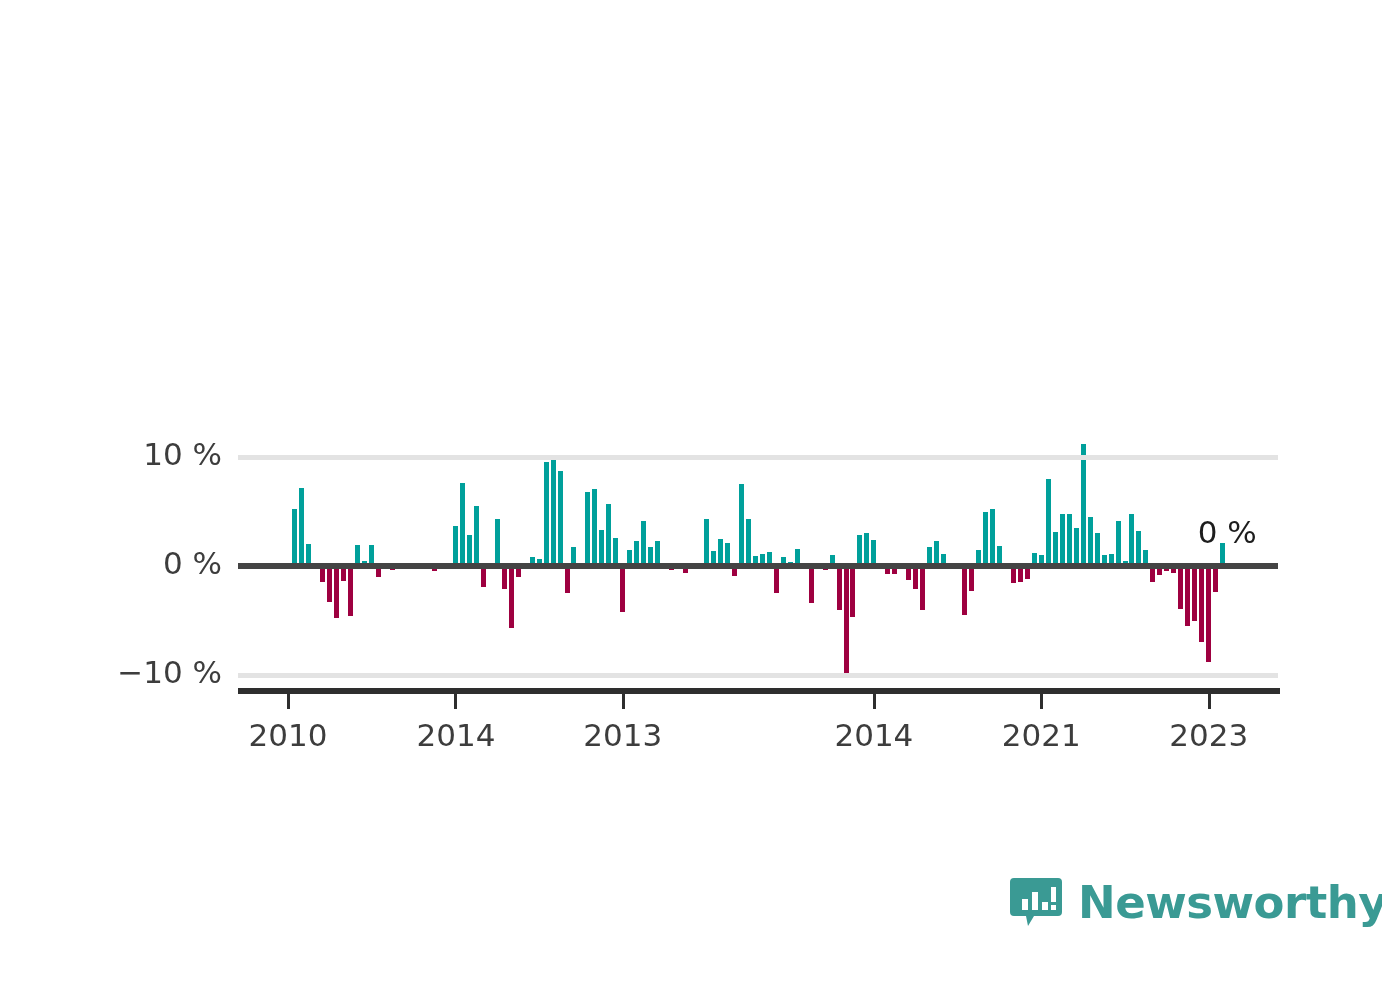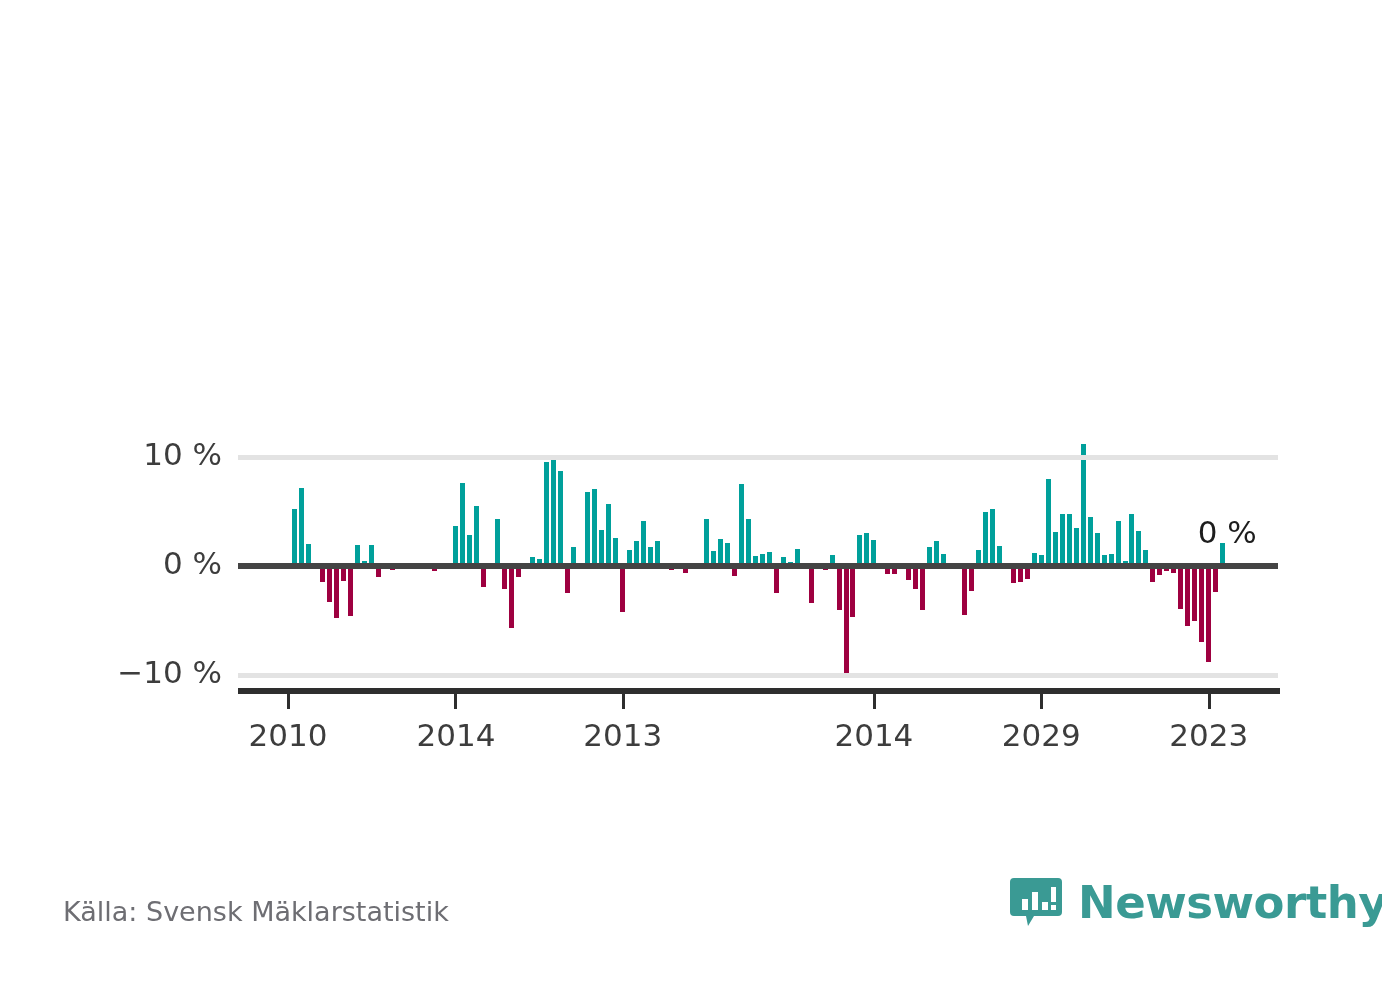--- a/index.html
+++ b/index.html
@@ -292,28 +292,27 @@
     <div id="xticks">
         <div class="xtick" style="left: 287px;"></div>
         <div class="xtick-label" style="left: 288px;">2010</div>
         <div class="xtick" style="left: 454.4px;"></div>
         <div class="xtick-label" style="left: 456px;">2014</div>
         <div class="xtick" style="left: 621.8px;"></div>
         <div class="xtick-label" style="left: 622.8px;">2013</div>
         <div class="xtick" style="left: 872.9px;"></div>
         <div class="xtick-label" style="left: 873.9px;">2014</div>
         <div class="xtick" style="left: 1040.3px;"></div>
-        <div class="xtick-label" style="left: 1041.3px;">2029</div>
+        <div class="xtick-label" style="left: 1041.3px;">2021</div>
         <div class="xtick" style="left: 1207.7px;"></div>
         <div class="xtick-label" style="left: 1208.7px;">2023</div>
       </div>
     <div class="annotation" id="annotation" style="left: 1197.65px; top: 514px;">0 %</div>
   </div>
 
-  <div class="source">Källa: Svensk Mäklarstatistik</div>
 
   <div class="logo">
     <span class="logo-mark">
       <svg width="56" height="56" viewBox="0 0 56 56" aria-hidden="true">
         <path d="M6 4 h44 a4 4 0 0 1 4 4 v30 a4 4 0 0 1 -4 4 h-24 l-6 10 l-2 -10 h-12 a4 4 0 0 1 -4 -4 v-30 a4 4 0 0 1 4 -4 z" fill="#3a9a94"></path>
         <rect x="14" y="25" width="6" height="11" fill="#ffffff"></rect>
         <rect x="24" y="18" width="6" height="18" fill="#ffffff"></rect>
         <rect x="34" y="28" width="6" height="8" fill="#ffffff"></rect>
         <rect x="43" y="13" width="5" height="15" fill="#ffffff"></rect>
         <rect x="43" y="31" width="5" height="5" fill="#ffffff"></rect>

